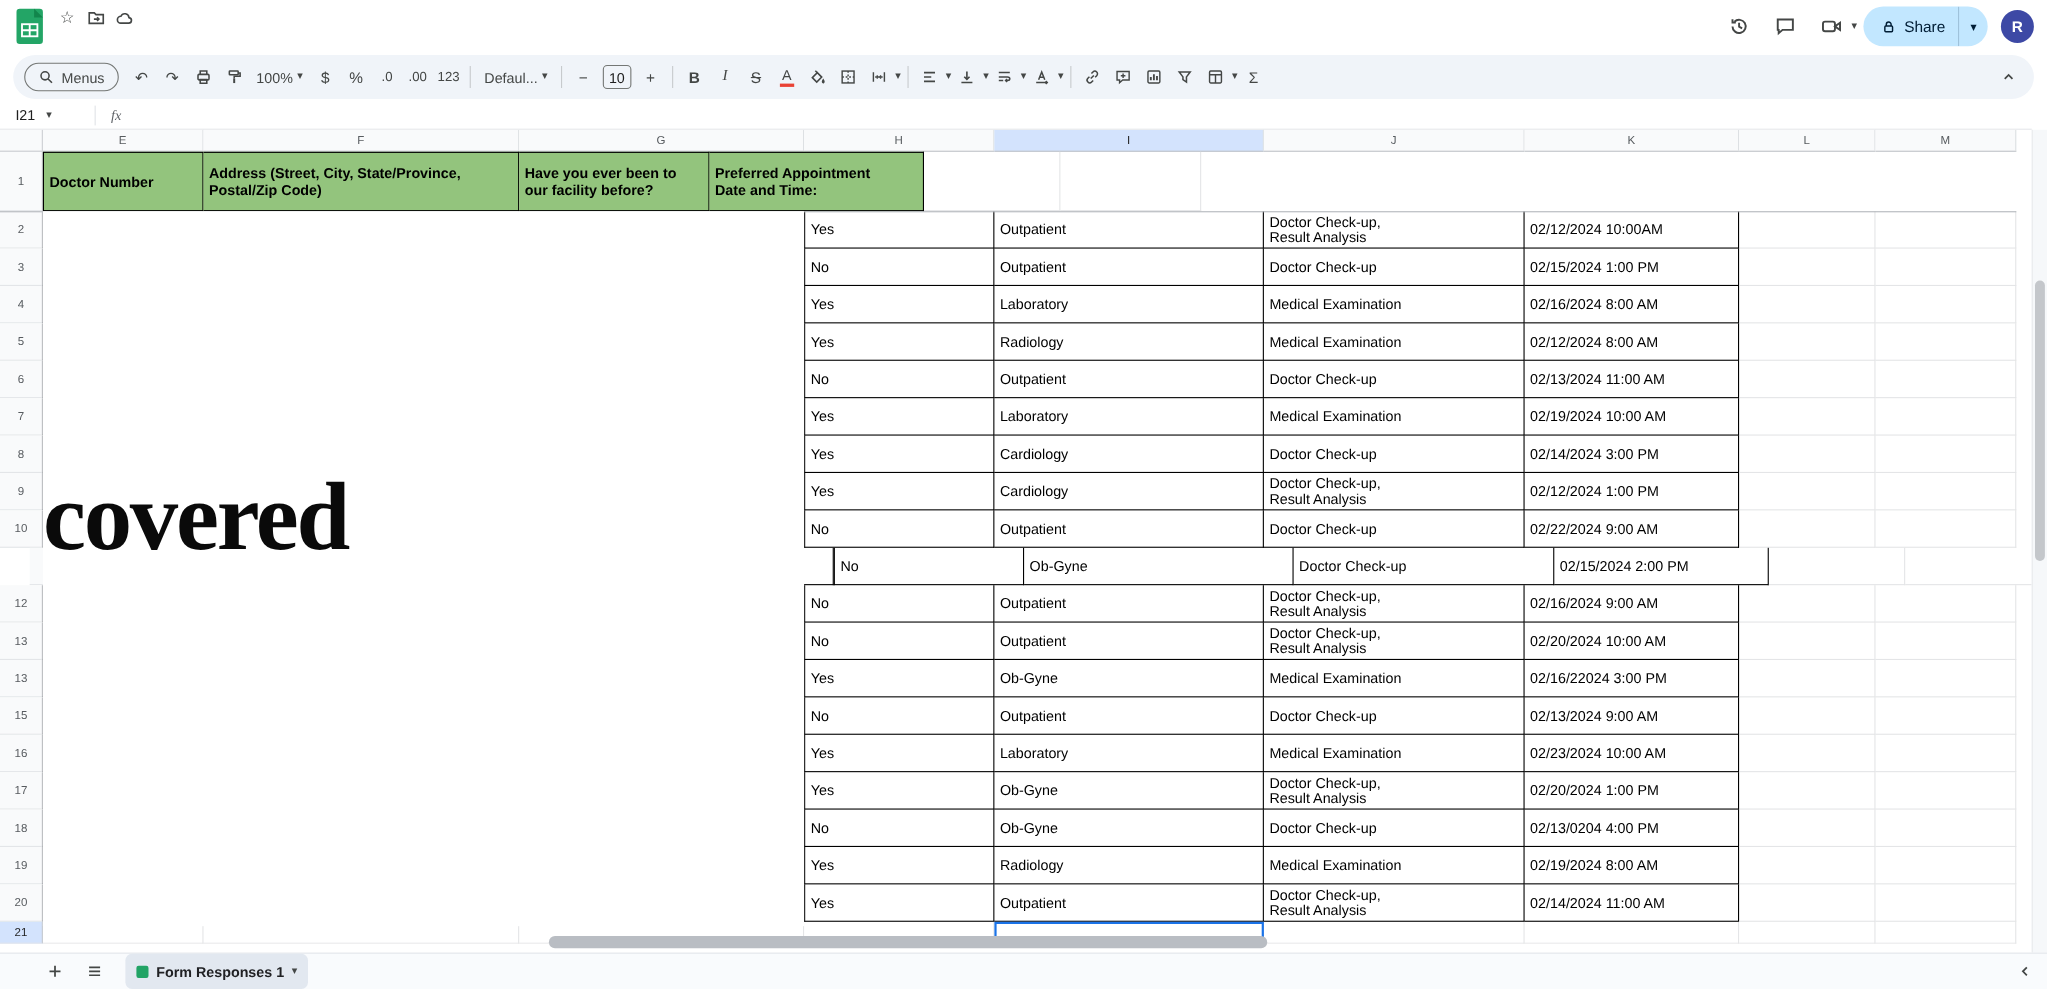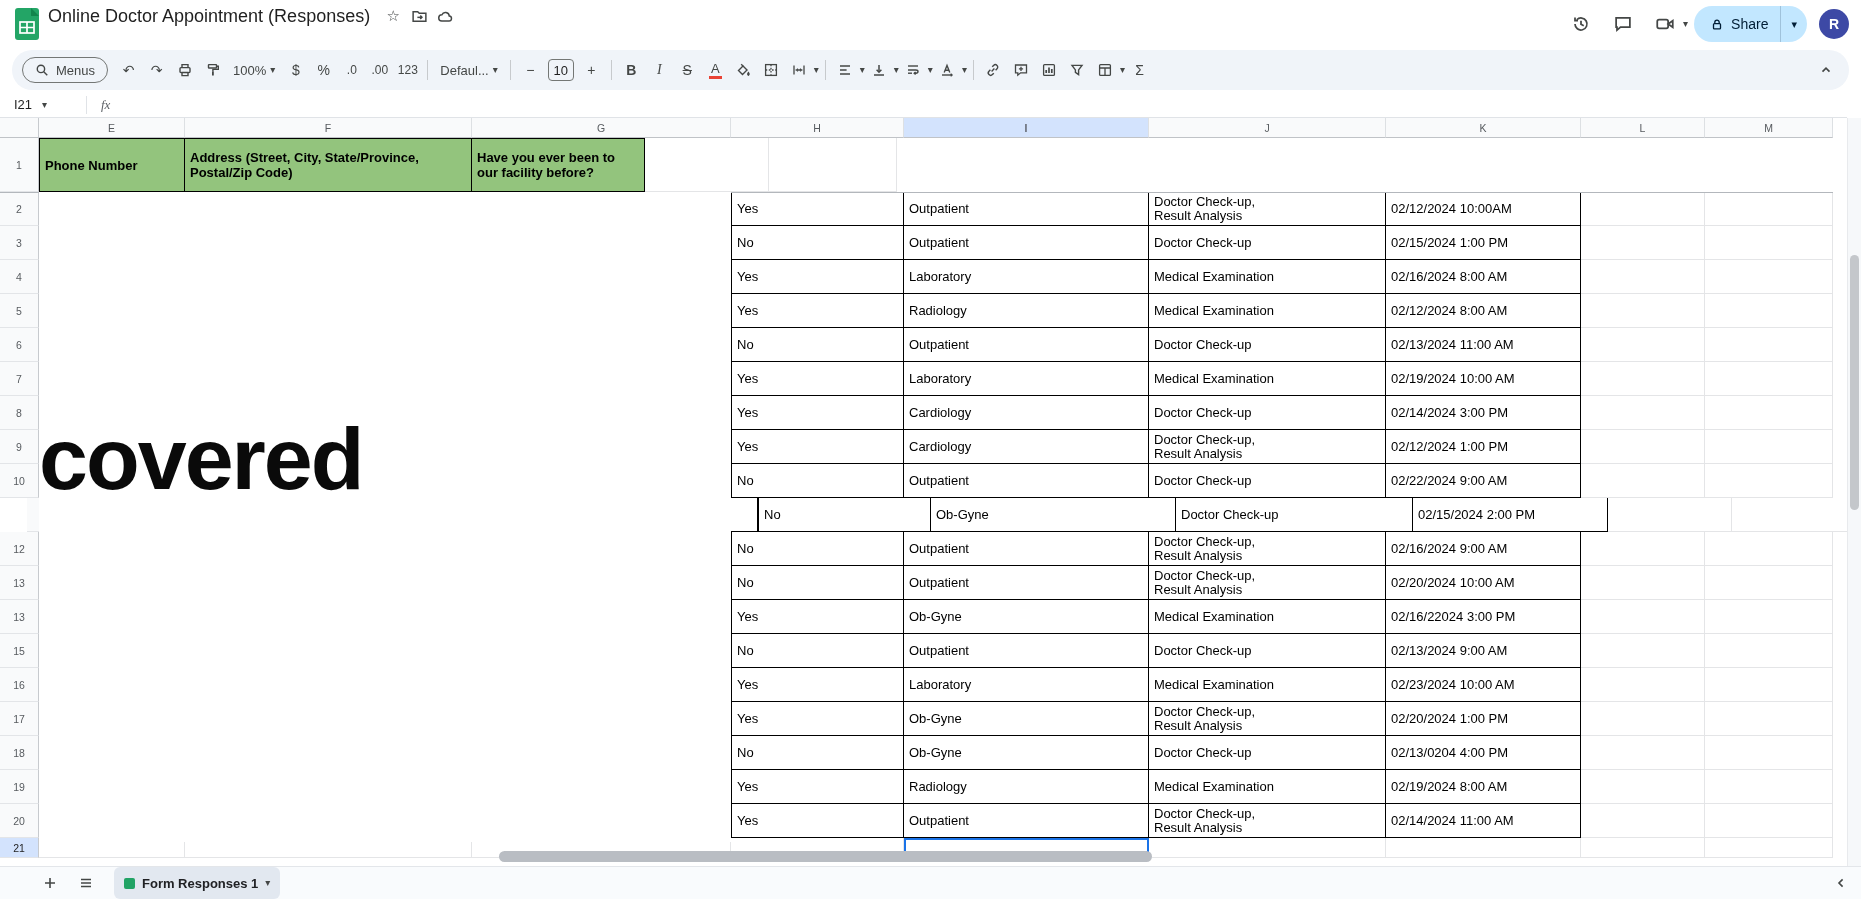--- a/index.html
+++ b/index.html
@@ -57,21 +57,21 @@
   .row-h { width:39px; background:#f9fafb; border-right:1px solid #c7cace; border-bottom:1px solid #e3e5e8; display:flex; align-items:center; justify-content:center; font-size:10.5px; color:#575b5f; flex:0 0 auto; }
   .row-h.sel { background:#d3e3fd; color:#1f1f1f; }
   .cell { display:flex; align-items:center; padding:0 6px 0 5px; font-size:13px; line-height:14px; color:#000; white-space:pre-line; overflow:hidden; flex:0 0 auto; }
   .cell.tbl { border-right:1px solid #000; border-bottom:1px solid #000; }
   .cell.plain { border-right:1px solid #e4e5e7; border-bottom:1px solid #e4e5e7; }
   .cell.blk-left { border-left:1px solid #000; }
   .cell.blk-top { border-top:1px solid #000; }
   .cell.green { background:#93c47d; font-weight:700; line-height:15px; }
   .freeze-line { position:absolute; left:0; top:74px; width:1833px; height:1px; background:#b3b7bc; z-index:4; }
   .float-image { position:absolute; left:39px; top:74px; width:692px; height:650px; background:#fff; overflow:hidden; z-index:5; }
-  .float-text { position:absolute; left:0px; top:216px; font-family:Liberation Sans, sans-serif; font-weight:700; font-size:88px; letter-spacing:-2px; color:#0a0a0a; white-space:nowrap; }
+  .float-text { position:absolute; left:0px; top:228px; font-family:Liberation Serif, serif; font-weight:700; font-size:88px; letter-spacing:-2px; color:#0a0a0a; white-space:nowrap; }
   .selection-box { position:absolute; left:904px; top:720px; width:245px; height:20px; border:2px solid #1a73e8; z-index:6; }
 
   
   .vscroll-track { position:absolute; right:0; top:118px; width:14px; height:748px; background:#f6f8fa; border-left:1px solid #e8eaed; }
   .vscroll-thumb { position:absolute; right:2px; top:137px; width:9px; height:255px; background:#c4c7cb; border-radius:5px; }
   .hscroll-thumb { position:absolute; left:499px; top:851px; width:653px; height:11px; background:#b9bdc3; border-radius:6px; z-index:20; }
 
   
   .bottombar { position:absolute; left:0; bottom:0; width:1861px; height:33px; background:#f9fbfd; border-top:1px solid #e3e6ea; display:flex; align-items:center; }
   .bb-btn { width:28px; height:28px; display:flex; align-items:center; justify-content:center; color:#444746; border-radius:50%; font-size:17px; }
@@ -89,21 +89,20 @@
   <div class="logo-wrap">
     <svg width="26" height="34" viewBox="0 0 26 34">
       <rect x="1" y="1" width="24" height="32" rx="3" fill="#23a566"></rect>
       <path d="M17 1 L25 9 L17 9 Z" fill="#12854c"></path>
       <rect x="6" y="15" width="14" height="11" fill="none" stroke="#fff" stroke-width="1.7"></rect>
       <path d="M6 20.5 H20 M13 15 V26" stroke="#fff" stroke-width="1.7"></path>
     </svg>
   </div>
   <div class="title-block">
     <div class="title-row">
-      <span class="doc-title">Online Doctor Appointment (Responses)</span>
       <span class="mini-ic">☆</span>
       <span class="mini-ic">
         <svg width="17" height="17" viewBox="0 0 16 16" fill="none" stroke="currentColor" stroke-width="1.4">
           <path d="M2 3.5 H6.3 L7.8 5 H14 V12.5 H2 Z"></path>
             <path d="M6 8.8 H10"></path>
             <path d="M8.7 7.2 L10.3 8.8 L8.7 10.4"></path>
         </svg>
       </span>
       <span class="mini-ic">
         <svg width="18" height="17" viewBox="0 0 16 16" fill="none" stroke="currentColor" stroke-width="1.4">
@@ -319,25 +318,27 @@
       <div class="col-h" style="width: 173px;">H</div>
       <div class="col-h sel" style="width: 245px;">I</div>
       <div class="col-h" style="width: 237px;">J</div>
       <div class="col-h" style="width: 195px;">K</div>
       <div class="col-h" style="width: 124px;">L</div>
       <div class="col-h" style="width: 128px;">M</div>
     </div>
   <div>
       <div class="grid-row" style="height: 54px;">
         <div class="row-h">1</div>
-        <div class="cell tbl green blk-top blk-left" style="width: 146px;">Phone Number</div>
+        <div class="cell tbl green blk-top blk-left" style="width: 146px;">Doctor Number</div>
         <div class="cell tbl green blk-top" style="width: 287px;">Address (Street, City, State/Province,
 Postal/Zip Code)</div>
         <div class="cell tbl green blk-top" style="width: 173px;">Have you ever been to
 our facility before?</div>
+        <div class="cell tbl green blk-top" style="width: 195px;">Preferred Appointment
+Date and Time:</div>
         <div class="cell plain" style="width: 124px;"></div>
         <div class="cell plain" style="width: 128px;"></div>
       </div>
       <div class="grid-row" style="height: 34px;">
         <div class="row-h">2</div>
         <div class="cell tbl blk-left" style="width: 146px;"></div>
         <div class="cell tbl" style="width: 287px;"></div>
         <div class="cell tbl" style="width: 259px;"></div>
         <div class="cell tbl blk-left" style="width: 173px;">Yes</div>
         <div class="cell tbl" style="width: 245px;">Outpatient</div>

